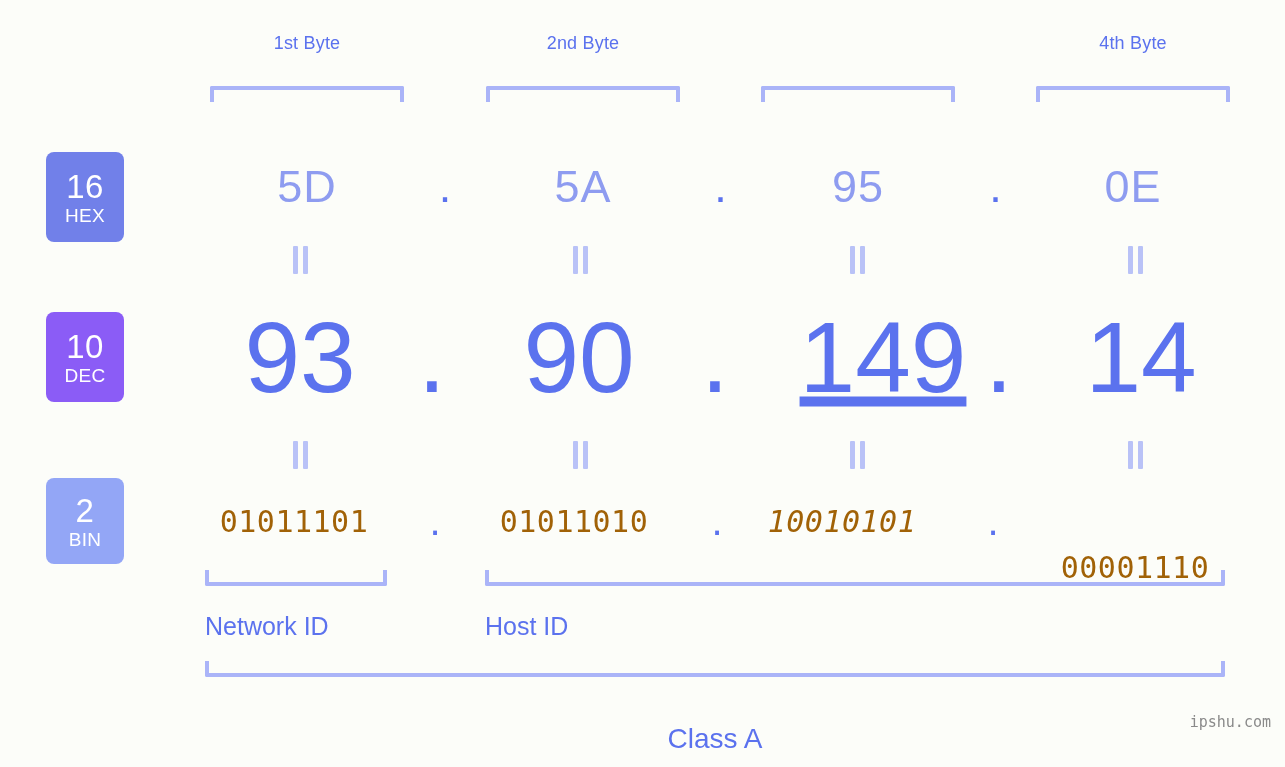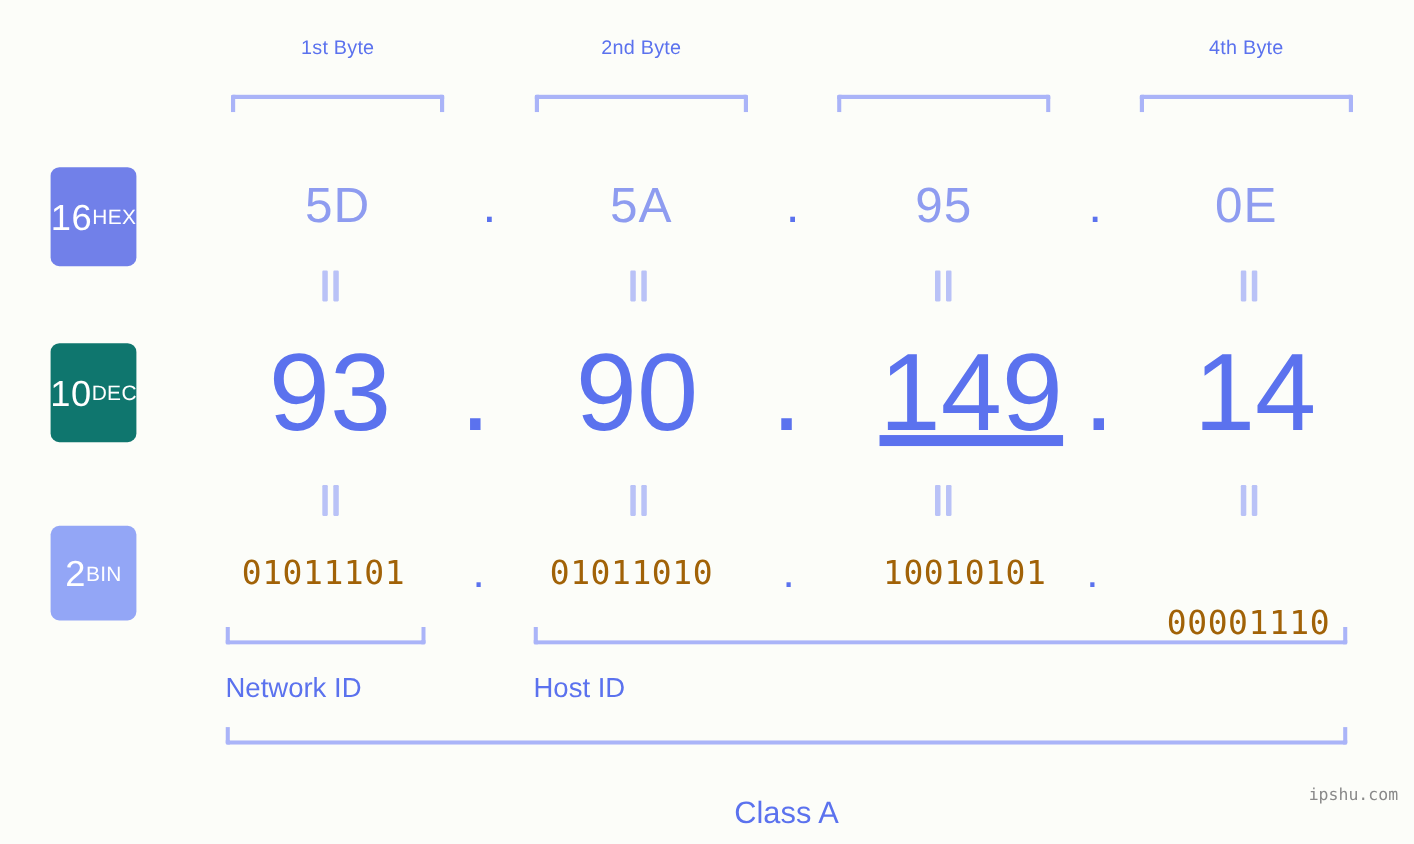--- a/index.html
+++ b/index.html
@@ -57,38 +57,38 @@
   
   .badge {
     position: absolute;
     left: 46px;
     width: 78px;
     border-radius: 8px;
     color: #ffffff;
     text-align: center;
     box-sizing: border-box;
     display: flex;
-    flex-direction: row;
+    flex-direction: column;
     align-items: center;
     justify-content: center;
     line-height: 1;
   }
   .badge-num {
     font-size: 33px;
     font-weight: 400;
     letter-spacing: 0.5px;
   }
   .badge-name {
     font-size: 19px;
     font-weight: 400;
     letter-spacing: 0.3px;
     margin-top: 3px;
   }
   .badge-hex { top: 152px; height: 90px; background: #7180e9; }
-  .badge-dec { top: 312px; height: 90px; background: #0f766e; }
+  .badge-dec { top: 312px; height: 90px; background: #8b5cf6; }
   .badge-bin { top: 478px; height: 86px; background: #93a6f6; }
 
   
   .row {
     position: absolute;
     left: 0;
     width: 1285px;
     height: 0;
   }
   .cell {
@@ -268,21 +268,21 @@
   <div class="eq" style="left:1135px; top:441px;">
     <span class="a"></span>
       <span class="b"></span>
   </div>
 
   <div class="row row-bin">
     <div class="cell" style="left:196px; width:196px;">01011101</div>
     <div class="dot" style="left:400px; width:70px;">.</div>
     <div class="cell" style="left:476px; width:196px;">01011010</div>
     <div class="dot" style="left:682px; width:70px;">.</div>
-    <div class="cell" style="left:779px; width:196px;">10010101</div>
+    <div class="cell" style="left:744px; width:196px;font-style:italic;">10010101</div>
     <div class="dot" style="left:958px; width:70px;">.</div>
     <div class="cell" style="left:1037px; width:196px;margin-top:46px;">00001110</div>
   </div>
 
   <div class="bracket-bottom" style="left:205px; top:570px; width:182px;"></div>
   <div class="bracket-bottom" style="left:485px; top:570px; width:740px;"></div>
 
   <div class="id-label" style="left:205px; top:612px; width:182px;">Network ID</div>
   <div class="id-label" style="left:485px; top:612px; width:740px;">Host ID</div>
 

